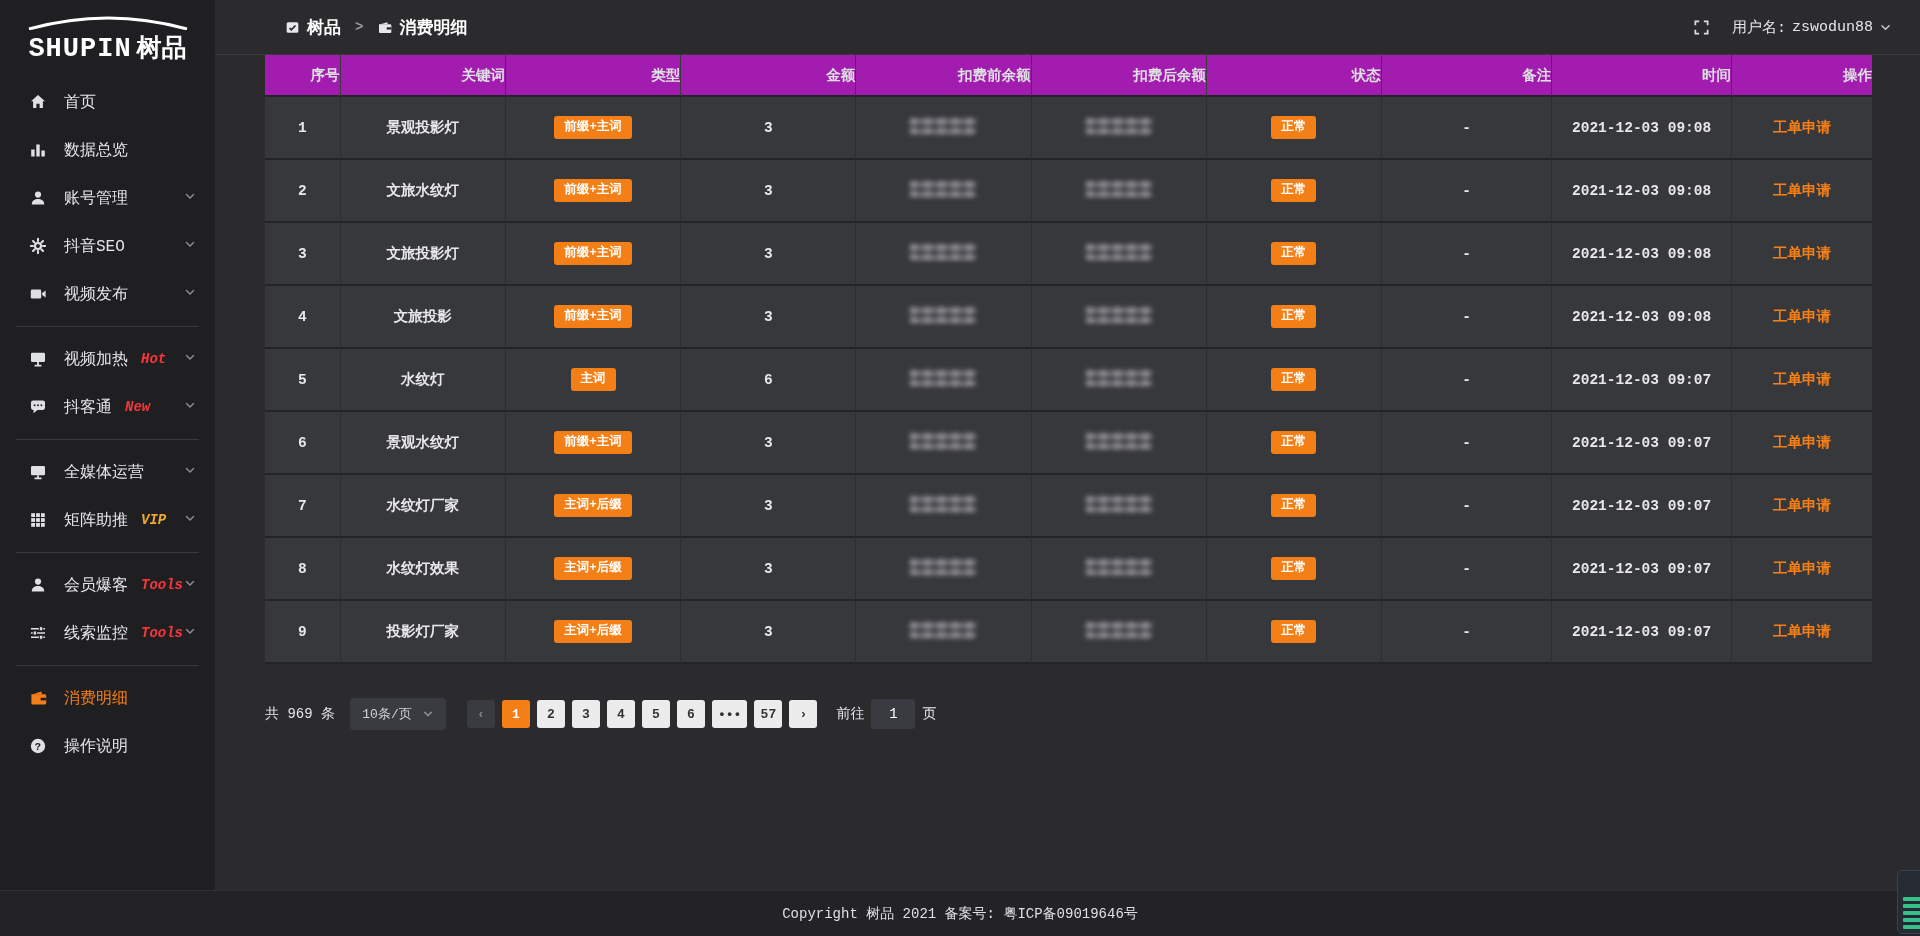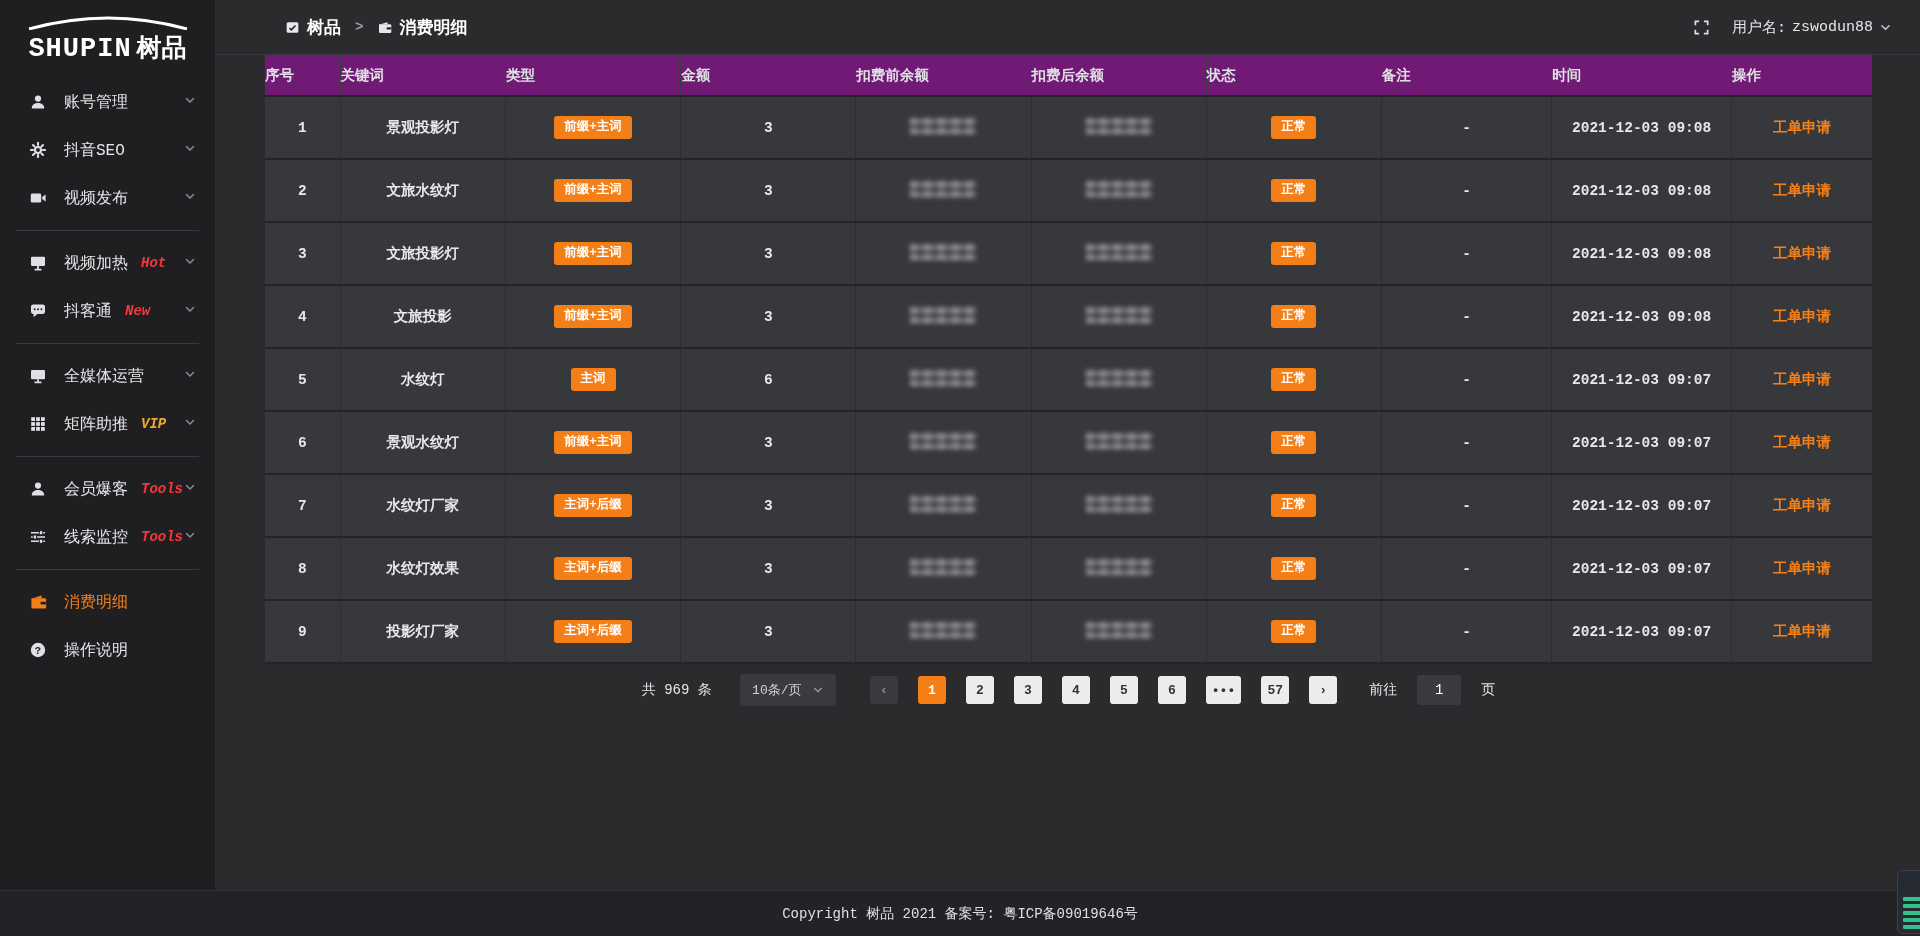--- a/index.html
+++ b/index.html
@@ -43,38 +43,38 @@
   .user { display:flex; align-items:center; gap:6px; font-size:15px; color:#e6e6e9; cursor:pointer; }
   .user svg { width:13px; height:13px; fill:none; }
 
   
   .content { flex:1; padding:0 48px 0 50px; }
   .balance { padding:38px 0 16px 0; font-size:15px; font-weight:bold; color:#f0f0f3; }
   .balance-value { margin-left:8px; font-size:16px; }
 
   table.data-table { width:100%; border-collapse:separate; border-spacing:0; table-layout:fixed; }
   .data-table th {
-    background:#701a75; height:42px; font-size:14.5px; font-weight:bold; color:#dfe0e3;
-    border-right:1px solid #3a3b40; border-bottom:2px solid #242427; text-align:left;
+    background:#a21caf; height:42px; font-size:14.5px; font-weight:bold; color:#dfe0e3;
+    border-right:1px solid #3a3b40; border-bottom:2px solid #242427; text-align:right;
   }
   .data-table td {
     background:#37383c; height:63px; font-size:14.5px; font-weight:600; color:#e8e8ec;
     border-right:1px solid #2c2d31; border-bottom:2px solid #242427; text-align:center;
   }
   .data-table th:last-child, .data-table td:last-child { border-right:none; }
   .badge { display:inline-block; background:#f57f17; color:#fff; font-size:12.5px; font-weight:600;
            padding:5px 10px; border-radius:3px; line-height:1; }
   .censor { display:inline-block; width:66px; height:17px; border-radius:2px; filter:blur(2.5px); opacity:.9;
             background:repeating-linear-gradient(90deg,#8a8a90 0 7px,#55555b 7px 14px),
                        repeating-linear-gradient(0deg,rgba(255,255,255,.25) 0 5px,rgba(20,20,25,.45) 5px 10px);
             background-blend-mode:overlay; }
   .action-link { color:#f57f17; cursor:pointer; }
 
   
-  .pagination { display:flex; align-items:center; justify-content:center; gap:20px; margin-top:10px; font-size:14px; }
+  .pagination { display:flex; align-items:center; gap:7px; margin-top:34px; font-size:14px; }
   #pages { display:contents; }
   .total { color:#e6e6e9; margin-right:8px; }
   .page-size { display:flex; align-items:center; justify-content:center; gap:10px; width:96px; height:32px;
                background:#3a3b40; border-radius:4px; color:#cfd0d3; font-size:13px; cursor:pointer; margin-right:14px; }
   .page-size svg { width:12px; height:12px; fill:none; }
   .pg-btn { min-width:28px; height:28px; border:none; border-radius:3px; font-size:13px; font-weight:bold;
             font-family:inherit; cursor:pointer; padding:0 6px; }
   .pg-btn.light { background:#ececec; color:#333; }
   .pg-btn.dark { background:#3a3b40; color:#8a8a90; }
   .pg-btn.active { background:#f57f17; color:#fff; }
@@ -103,20 +103,38 @@
     <div class="logo">
       <svg class="logo-arc" width="178" height="14" viewBox="0 0 178 14">
         <path d="M10 13 Q89 -9 168 13" fill="none" stroke="#ffffff" stroke-width="3"></path>
       </svg>
       <div class="logo-text">
         <span class="logo-en">SHUPIN</span>
         <span class="logo-cn">树品</span>
       </div>
     </div>
     <nav id="sidebar-menu">
+        <div class="menu-item">
+          <span class="icn">
+            <svg viewBox="0 0 18 18">
+              <path d="M9 2 16 8.3h-2.1v6.7H10.6v-4.3H7.4v4.3H4.1V8.3H2z"></path>
+            </svg>
+          </span>
+          <span class="menu-label">首页</span>
+        </div>
+        <div class="menu-item">
+          <span class="icn">
+            <svg viewBox="0 0 18 18">
+              <rect x="2.2" y="8.5" width="3.4" height="7"></rect>
+              <rect x="7.3" y="3.5" width="3.4" height="12"></rect>
+              <rect x="12.4" y="9.5" width="3.4" height="6"></rect>
+            </svg>
+          </span>
+          <span class="menu-label">数据总览</span>
+        </div>
         <div class="menu-item">
           <span class="icn">
             <svg viewBox="0 0 18 18">
               <circle cx="9" cy="5.6" r="3.1"></circle>
               <path d="M2.8 15.5c0-4 3-5.4 6.2-5.4s6.2 1.4 6.2 5.4z"></path>
             </svg>
           </span>
           <span class="menu-label">账号管理</span>
           <span class="menu-chev"><svg viewBox="0 0 18 18">
               <path d="M4.5 7 9 11.5 13.5 7" fill="none" stroke="currentColor" stroke-width="1.8" stroke-linecap="round"></path>

